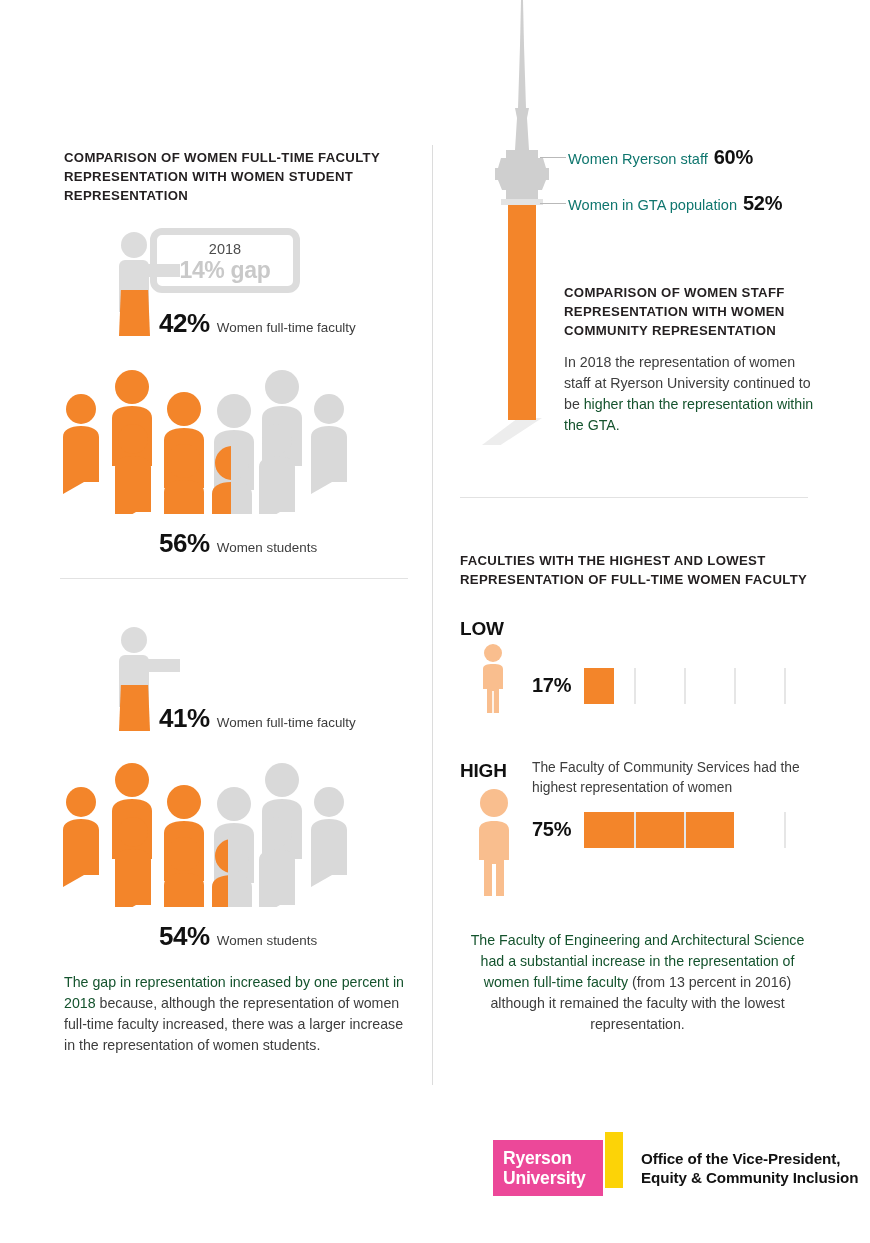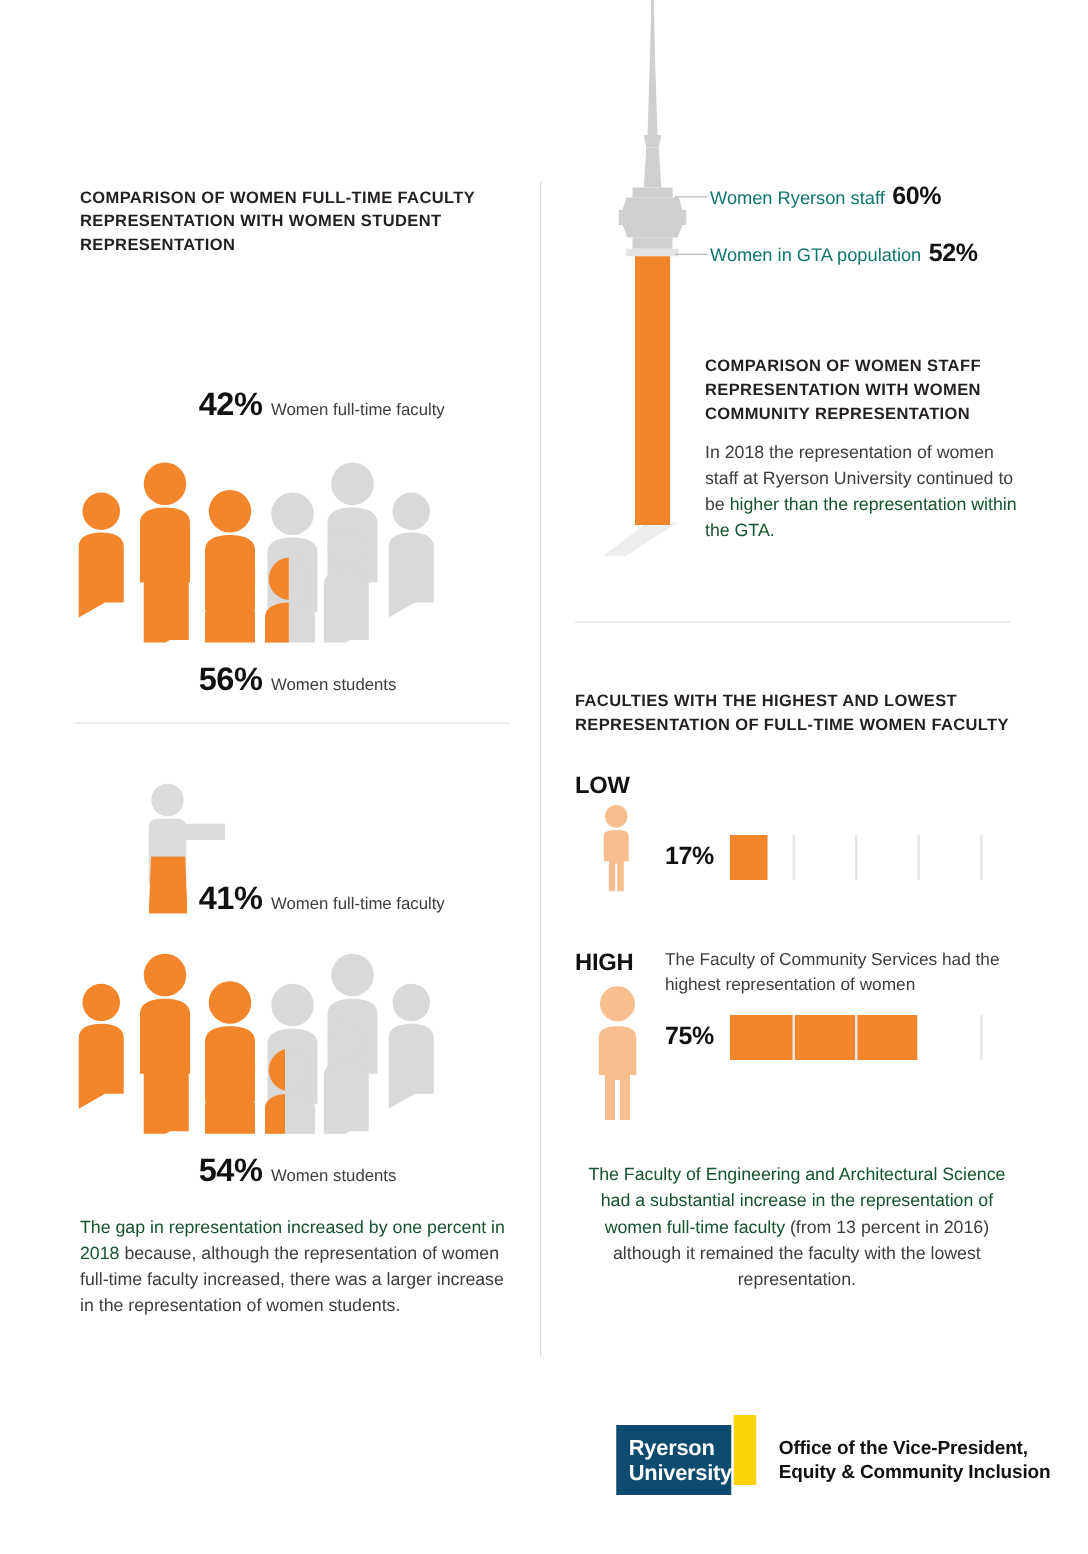--- a/index.html
+++ b/index.html
@@ -89,41 +89,51 @@
   .stick{position:absolute;}
   .barwrap{position:absolute;height:36px;}
   .bartrack{position:absolute;left:0;top:0;height:36px;width:100%;}
   .barfill{position:absolute;left:0;top:0;height:36px;background:#f3852a;}
   .tick{position:absolute;top:0;width:2px;height:36px;background:#e6e6e6;}
   .barpct{position:absolute;font-weight:bold;font-size:20px;color:#111;letter-spacing:-.3px;}
 
   
   .footer{position:absolute;left:493px;top:1140px;display:flex;align-items:stretch;}
   .logo-blue{
-    width:92px;background:#0c4a6e;color:#fff;
+    width:110px;background:#ec4899;color:#fff;
     font-weight:bold;font-size:17.5px;line-height:20px;
     padding:8px 0 8px 10px;box-sizing:border-box;letter-spacing:-.2px;
   }
   .logo-yellow{width:18px;background:#fcd307;margin-left:2px;height:56px;align-self:flex-start;margin-top:-8px;}
   .footer-text{
     margin-left:18px;align-self:center;
     font-weight:bold;font-size:15.2px;line-height:19px;color:#111;letter-spacing:-.1px;
   }
 </style>
 </head>
 <body>
 
 <div class="page">
 
   <div class="vdivider" id="vdiv"></div>
   <div class="hdivider" id="div-left-mid"></div>
   <div class="hdivider" id="div-right-mid"></div>
 
   <div class="sec-head" style="left:64px;top:148px;width:330px;">COMPARISON OF WOMEN FULL-TIME FACULTY REPRESENTATION WITH WOMEN STUDENT REPRESENTATION</div>
 
+  <div class="teacher-block" style="left:105px;top:228px;width:200px;height:115px;">
+    <div class="board" style="left:45px;top:0px;width:150px;height:65px;">
+      <div class="board-year" style="top:6px;">2018</div>
+      <div class="board-gap" style="top:22px;">14% gap</div>
+    </div>
+    <div class="t-head" style="left:16px;top:4px;"></div>
+    <div class="t-body" style="left:14px;top:32px;"></div>
+    <div class="t-arm" style="left:40px;top:36px;width:35px;"></div>
+    <div class="t-skirt" style="left:14px;top:62px;width:31px;height:46px;"></div>
+  </div>
 
   <div class="pctline" style="left:159px;top:308px;">
     <span class="big-pct">42%</span>
     <span class="lbl">Women full-time faculty</span>
   </div>
 
   <div class="people" style="left:62px;top:362px;">
     <svg width="290" height="152" viewBox="0 0 290 152" aria-hidden="true">
       <defs>
         <g id="pB">

